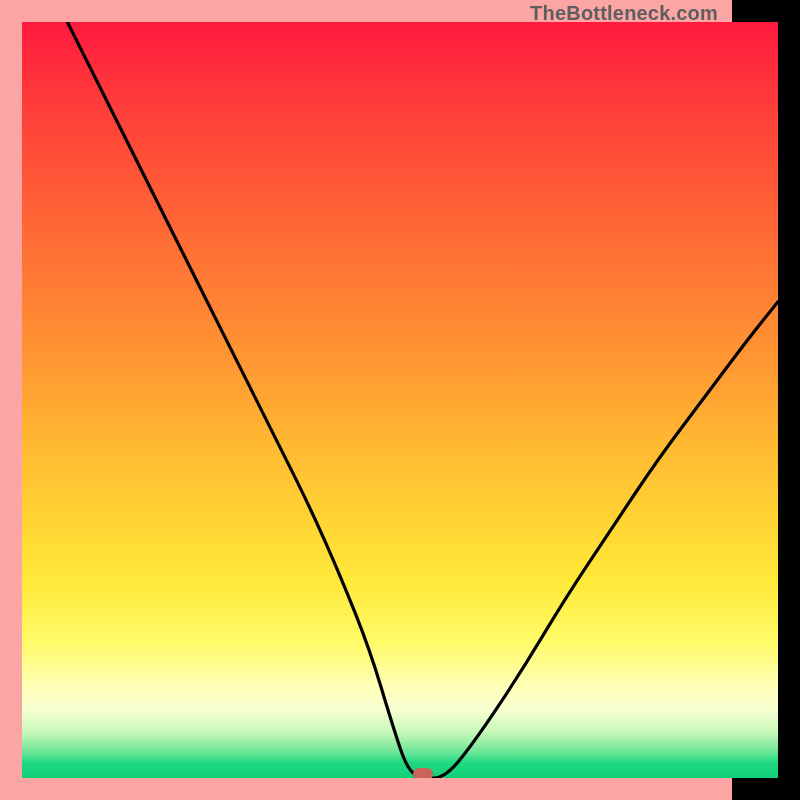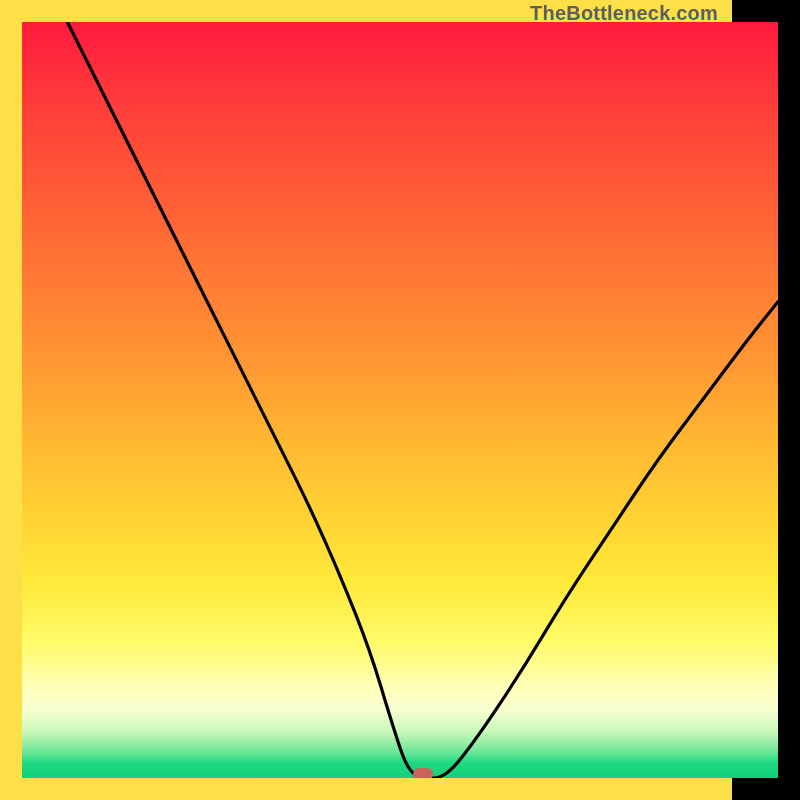--- a/index.html
+++ b/index.html
@@ -8,21 +8,21 @@
     width: 800px;
     height: 800px;
     background: #000;
     font-family: Arial, Helvetica, sans-serif;
     overflow: hidden;
   }
   .frame {
     position: relative;
     width: 732px;
     height: 800px;
-    background: #fde047;
+    background: #fca5a5;
   }
   .watermark {
     position: absolute;
     top: 2px;
     right: 14px;
     color: #5e5e5e;
     font-size: 20px;
     font-weight: 600;
     letter-spacing: 0.2px;
     z-index: 50;

